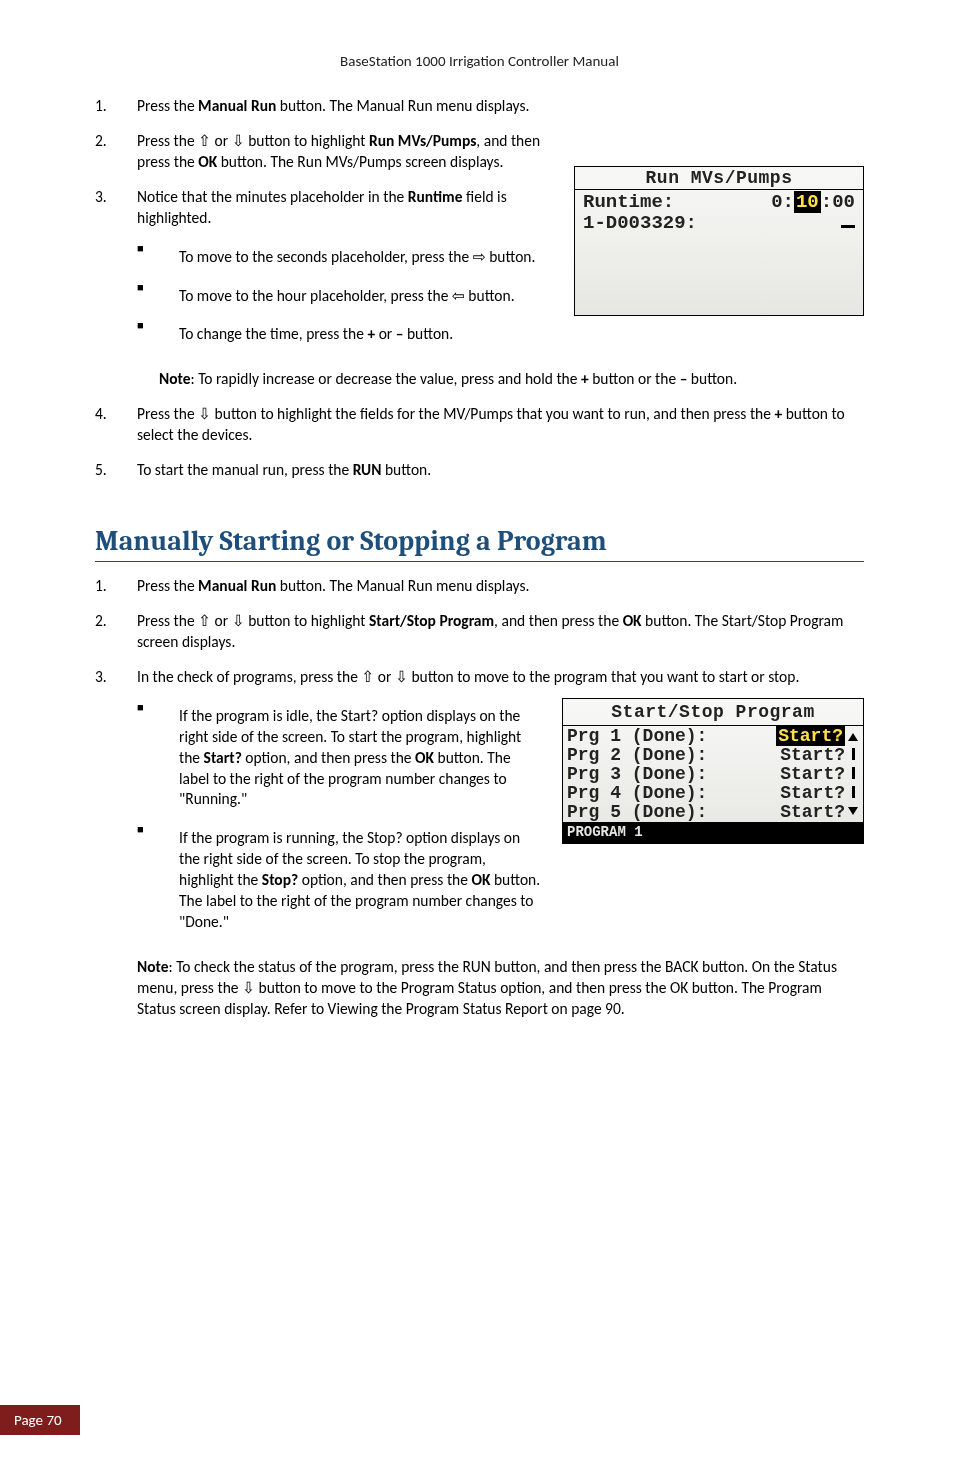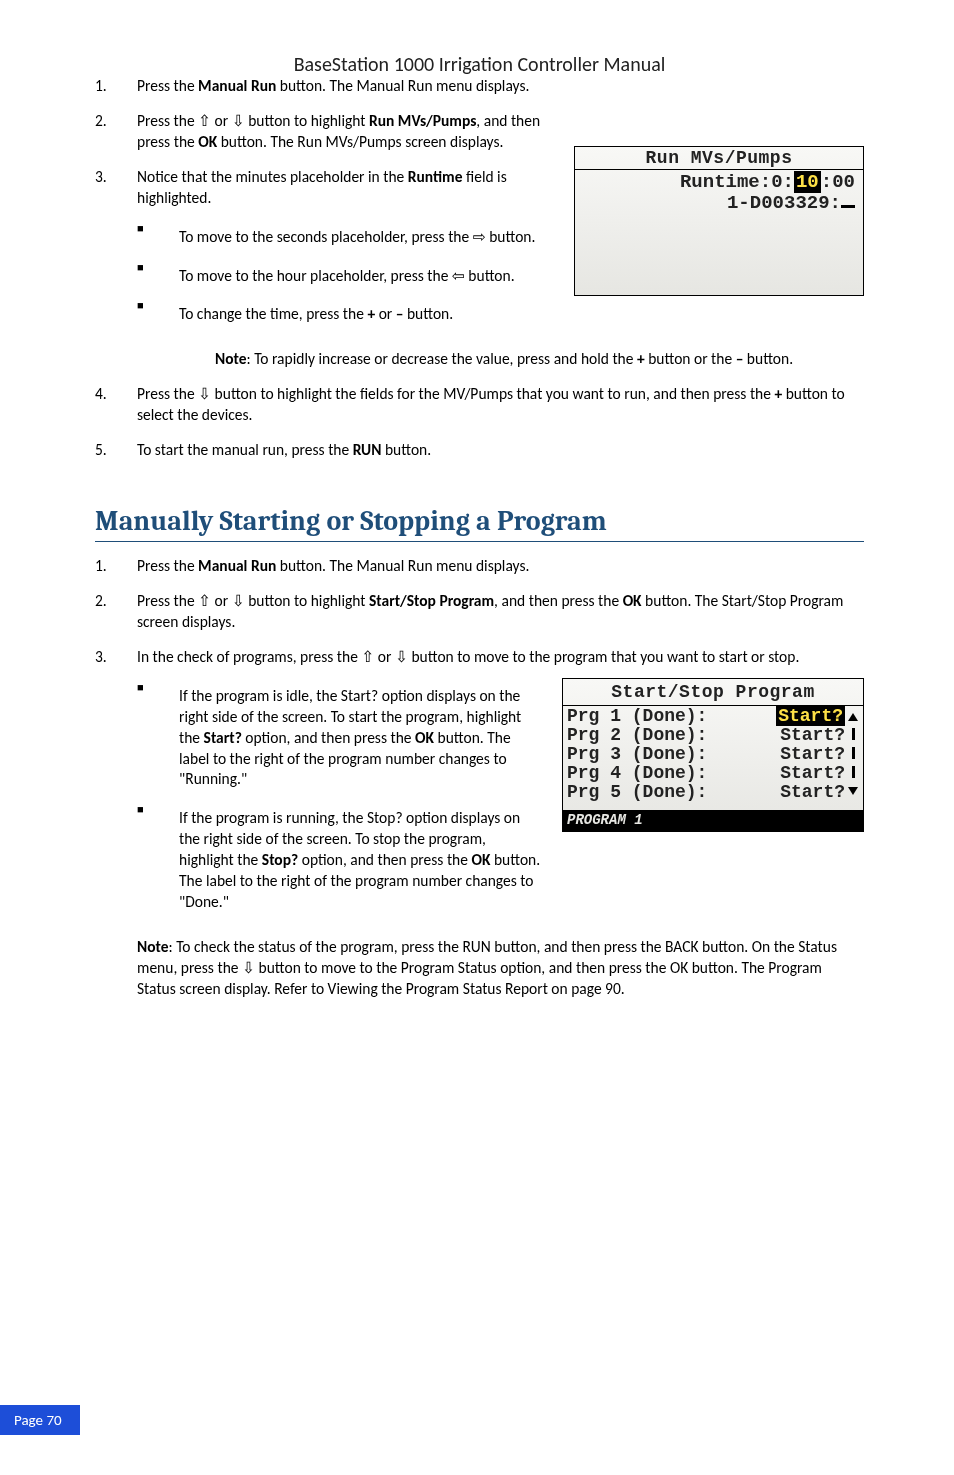--- a/index.html
+++ b/index.html
@@ -9,21 +9,22 @@
     color: #000;
     width: 954px;
     min-height: 1475px;
     position: relative;
   }
   .page {
     padding: 52px 90px 0 95px;
   }
   .header-title {
     text-align: center;
-    font-size: 20px;
+    font-size: 15px;
+    margin-bottom: 26px;
     color: #222;
   }
   .section-heading {
     color: #1f4e79;
     font-family: Cambria, Georgia, serif;
     font-size: 28px;
     font-weight: bold;
     border-bottom: 1px solid #1f4e79;
     padding-bottom: 4px;
     margin-bottom: 14px;
@@ -86,55 +87,55 @@
     padding: 1px 0;
     font-weight: bold;
     letter-spacing: 0.5px;
   }
   .lcd-body1 {
     padding: 2px 8px;
     font-size: 19px;
     font-weight: bold;
     line-height: 1.1;
   }
-  .lcd-row1 { display:flex; justify-content:flex-end; }
+  .lcd-row1 { display:flex; justify-content:space-between; }
   .hl { background:#000; color:#fde047; padding: 0 2px; }
   .lcd-underscore { display:inline-block; width:14px; border-bottom: 3px solid #000; vertical-align: baseline; }
   
   .clearfix::after { content:""; display:block; clear:both; }
   
   .note-block {
     margin-left: 42px;
     margin-bottom: 14px;
     font-size: 15.5px;
     line-height: 1.35;
   }
   
   .lcd2 { width: 302px; }
   .lcd-body2 {
     font-size: 18px;
     font-weight: bold;
     line-height: 1.08;
-    padding: 1px 4px 8px 4px;
+    padding: 1px 4px 0 4px;
   }
   .lcd-row2 { display:flex; justify-content:space-between; height: 19px; align-items:center;}
   .scroll-arrow { display:inline-block; width:10px; height:10px; }
   .arrow-up { border-left:5px solid transparent; border-right:5px solid transparent; border-bottom:8px solid #000; }
   .arrow-down { border-left:5px solid transparent; border-right:5px solid transparent; border-top:8px solid #000; }
   .scrollbar-seg { display:inline-block; width:3px; background:#000; height:12px;}
   .lcd-footer {
     background:#000; color:#e6e6e2;
-    font-size:14px; padding:1px 4px; font-weight:bold;font-style:italic;
+    font-size:14px; padding:1px 4px; font-weight:bold;
   }
   
   .page-footer {
     position: absolute;
     left: 0;
     bottom: 40px;
-    background: #1d4ed8;
+    background: #7f1d1d;
     color: #fff;
     font-size: 15px;
     padding: 6px 18px 6px 14px;
   }
   .spacer-between-sections { height: 30px; }
 </style>
 </head>
 <body>
 
 <div class="page">
@@ -195,21 +196,21 @@
               <span class="bcontent">
                 <span>To change the time, press the </span><b>+</b><span> or </span><b>–</b><span> button.</span>
               </span>
             </li>
           </ul>
         </span>
       </li>
     </ol>
   </div>
 
-  <div class="note-block" style="margin-left:120px;">
+  <div class="note-block" style="margin-left:64px;">
     <b>Note</b><span>: To rapidly increase or decrease the value, press and hold the </span><b>+</b><span> button or the </span><b>–</b><span> button.</span>
   </div>
 
   <ol class="main-list">
     <li>
       <span class="num">4.</span>
       <span class="content">
         <span>Press the </span><span>⇩</span><span> button to highlight the fields for the MV/Pumps that you want to run, and then press the </span><b>+</b><span> button to select the devices.</span>
       </span>
     </li>

